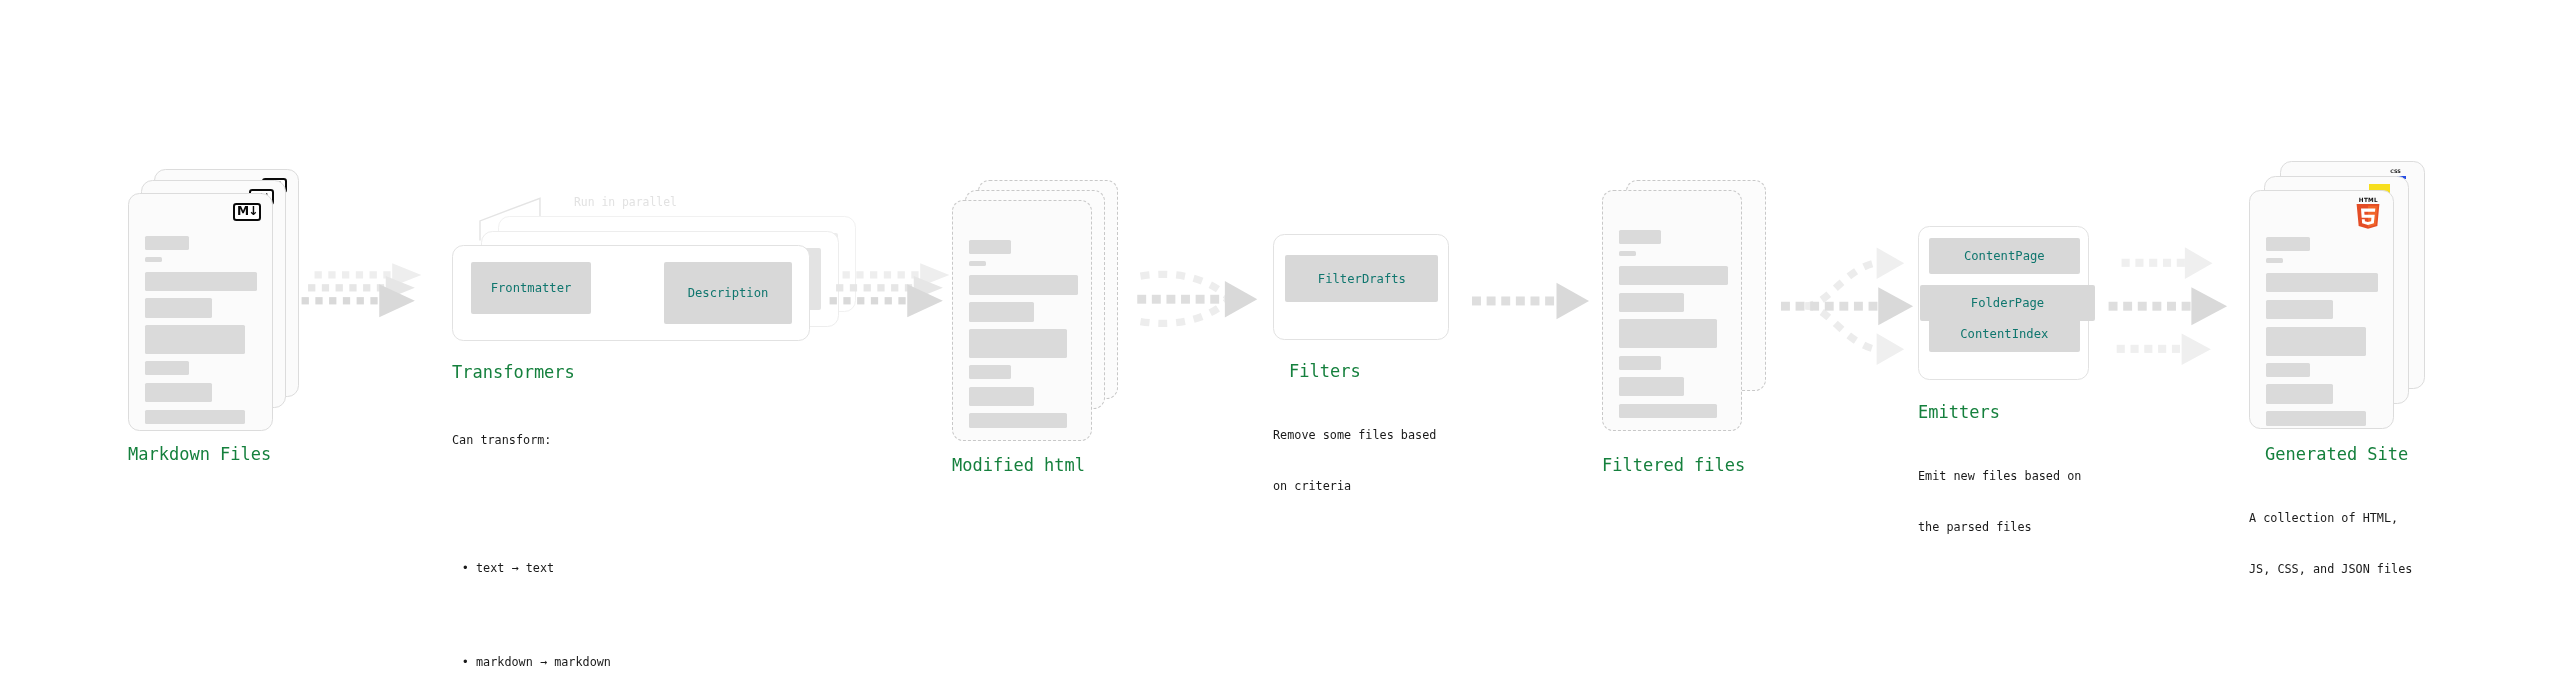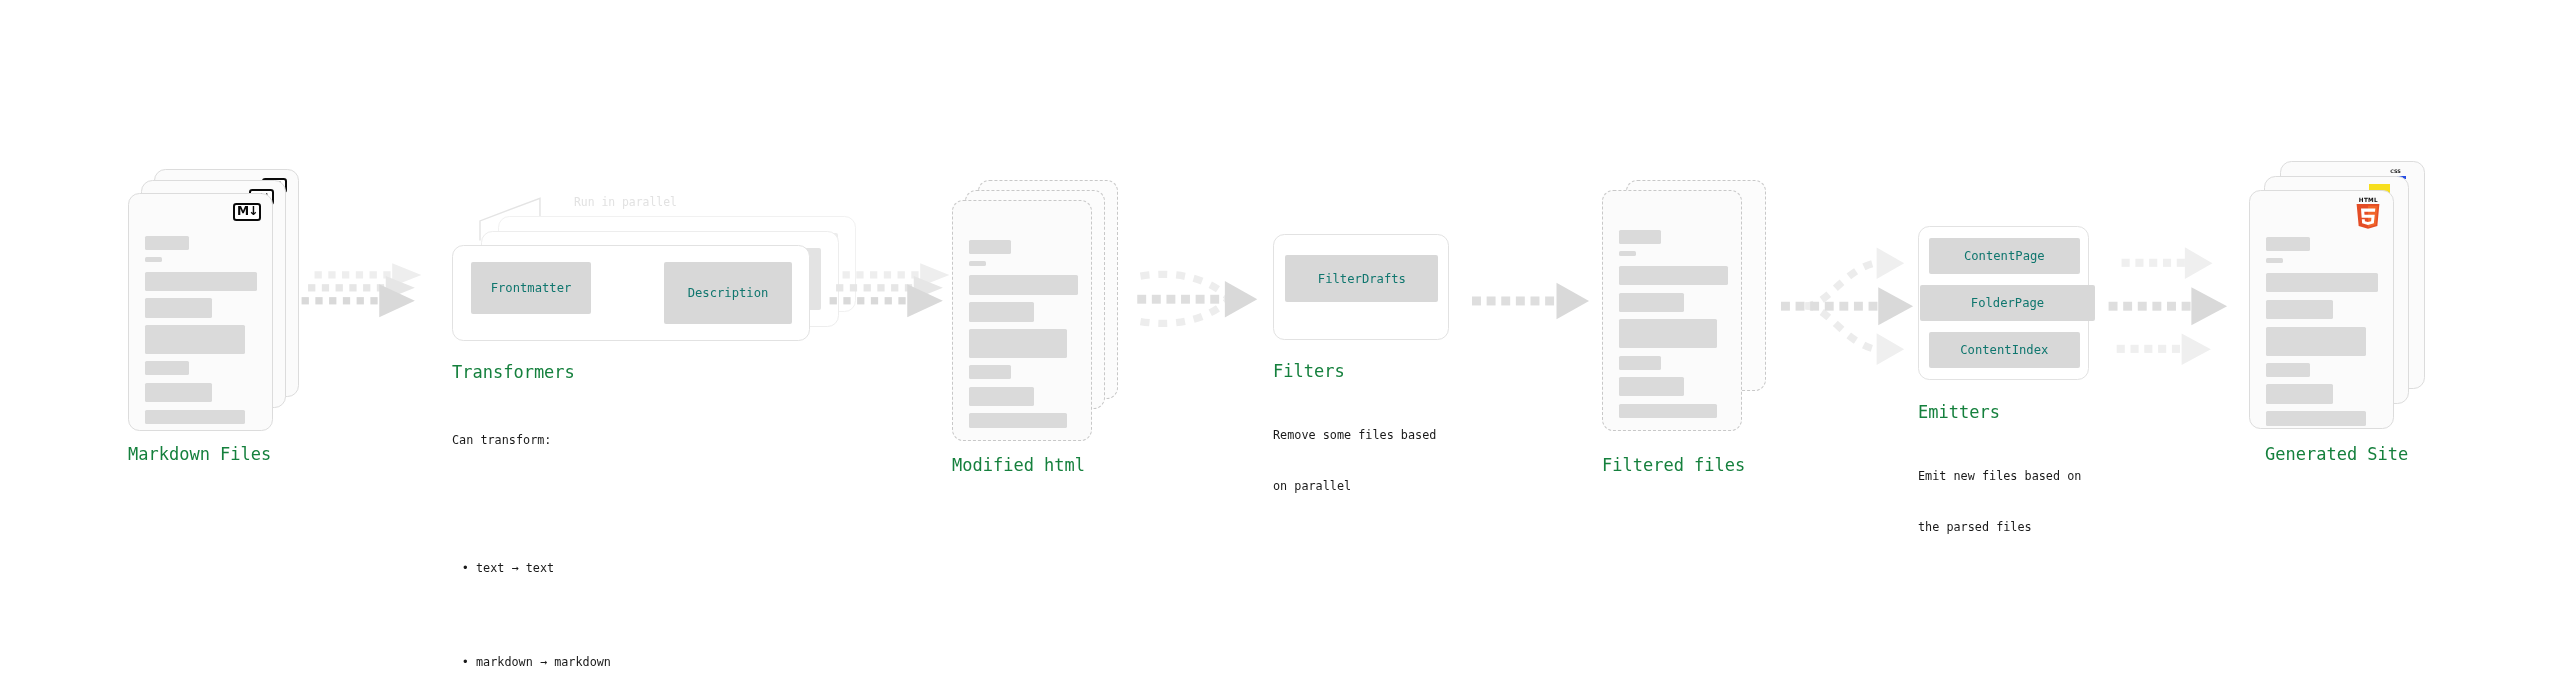--- a/index.html
+++ b/index.html
@@ -349,24 +349,24 @@
     </g>
     <polygon points="112,28 152,50.5 112,73" fill="#d9d9d9"></polygon>
   </svg>
 
   <div class="stage" style="left:1273px; top:234px;">
     <div class="node-box" style="left:0px; top:0px; width:176px; height:106px;">
       <div class="pill" style="left:11.4px; top:20.3px; width:153px; height:47px;">
         <span>FilterDrafts</span>
       </div>
     </div>
-    <div class="stage-title" style="left:0px; top:127px;">Filters</div>
+    <div class="stage-title" style="left:16px; top:127px;">Filters</div>
     <div class="stage-desc" style="left:0px; top:159px;">
       <div>Remove some files based</div>
-      <div>on parallel</div>
+      <div>on criteria</div>
     </div>
   </div>
 
   <svg class="arrow-svg" style="left:1472px; top:272px;" width="130" height="49" viewBox="0 0 160 60">
     <g fill="#dedede">
       <rect x="0" y="30" width="11" height="11"></rect>
         <rect x="18" y="30" width="11" height="11"></rect>
       <rect x="36" y="30" width="11" height="11"></rect>
         <rect x="54" y="30" width="11" height="11"></rect>
       <rect x="72" y="30" width="11" height="11"></rect>
@@ -415,21 +415,21 @@
   </svg>
 
   <div class="stage" style="left:1918px; top:226px;">
     <div class="node-box" style="left:0px; top:0px; width:171px; height:154px;">
       <div class="pill" style="left:9.8px; top:10.6px; width:151px; height:36px;">
         <span>ContentPage</span>
       </div>
       <div class="pill" style="left:1px; top:58px; width:175px; height:36px;text-align:center;">
         <span>FolderPage</span>
       </div>
-      <div class="pill" style="left:9.8px; top:105px; width:151px; height:36px;">
+      <div class="pill" style="left:9.8px; top:89px; width:151px; height:36px;">
         <span>ContentIndex</span>
       </div>
     </div>
     <div class="stage-title" style="left:0px; top:176px;">Emitters</div>
     <div class="stage-desc" style="left:0px; top:208px;">
       <div>Emit new files based on</div>
       <div>the parsed files</div>
     </div>
   </div>
 
@@ -499,16 +499,20 @@
           <div class="doc-line" style="width:67px;  height:19.5px;"></div>
           <div class="doc-line" style="width:100px; height:29px;"></div>
           <div class="doc-line" style="width:44px;  height:14px;"></div>
           <div class="doc-line" style="width:67px;  height:19.5px;"></div>
           <div class="doc-line" style="width:100px; height:14.6px;"></div>
         </div>
       </div>
     </div>
 
     <div class="stage-title" style="left:0px; top:283px;margin-left:16px;">Generated Site</div>
+    <div class="stage-desc" style="left:0px; top:315px;">
+      <div>A collection of HTML,</div>
+      <div>JS, CSS, and JSON files</div>
+    </div>
   </div>
 
 </div>
 
 
 </body></html>

